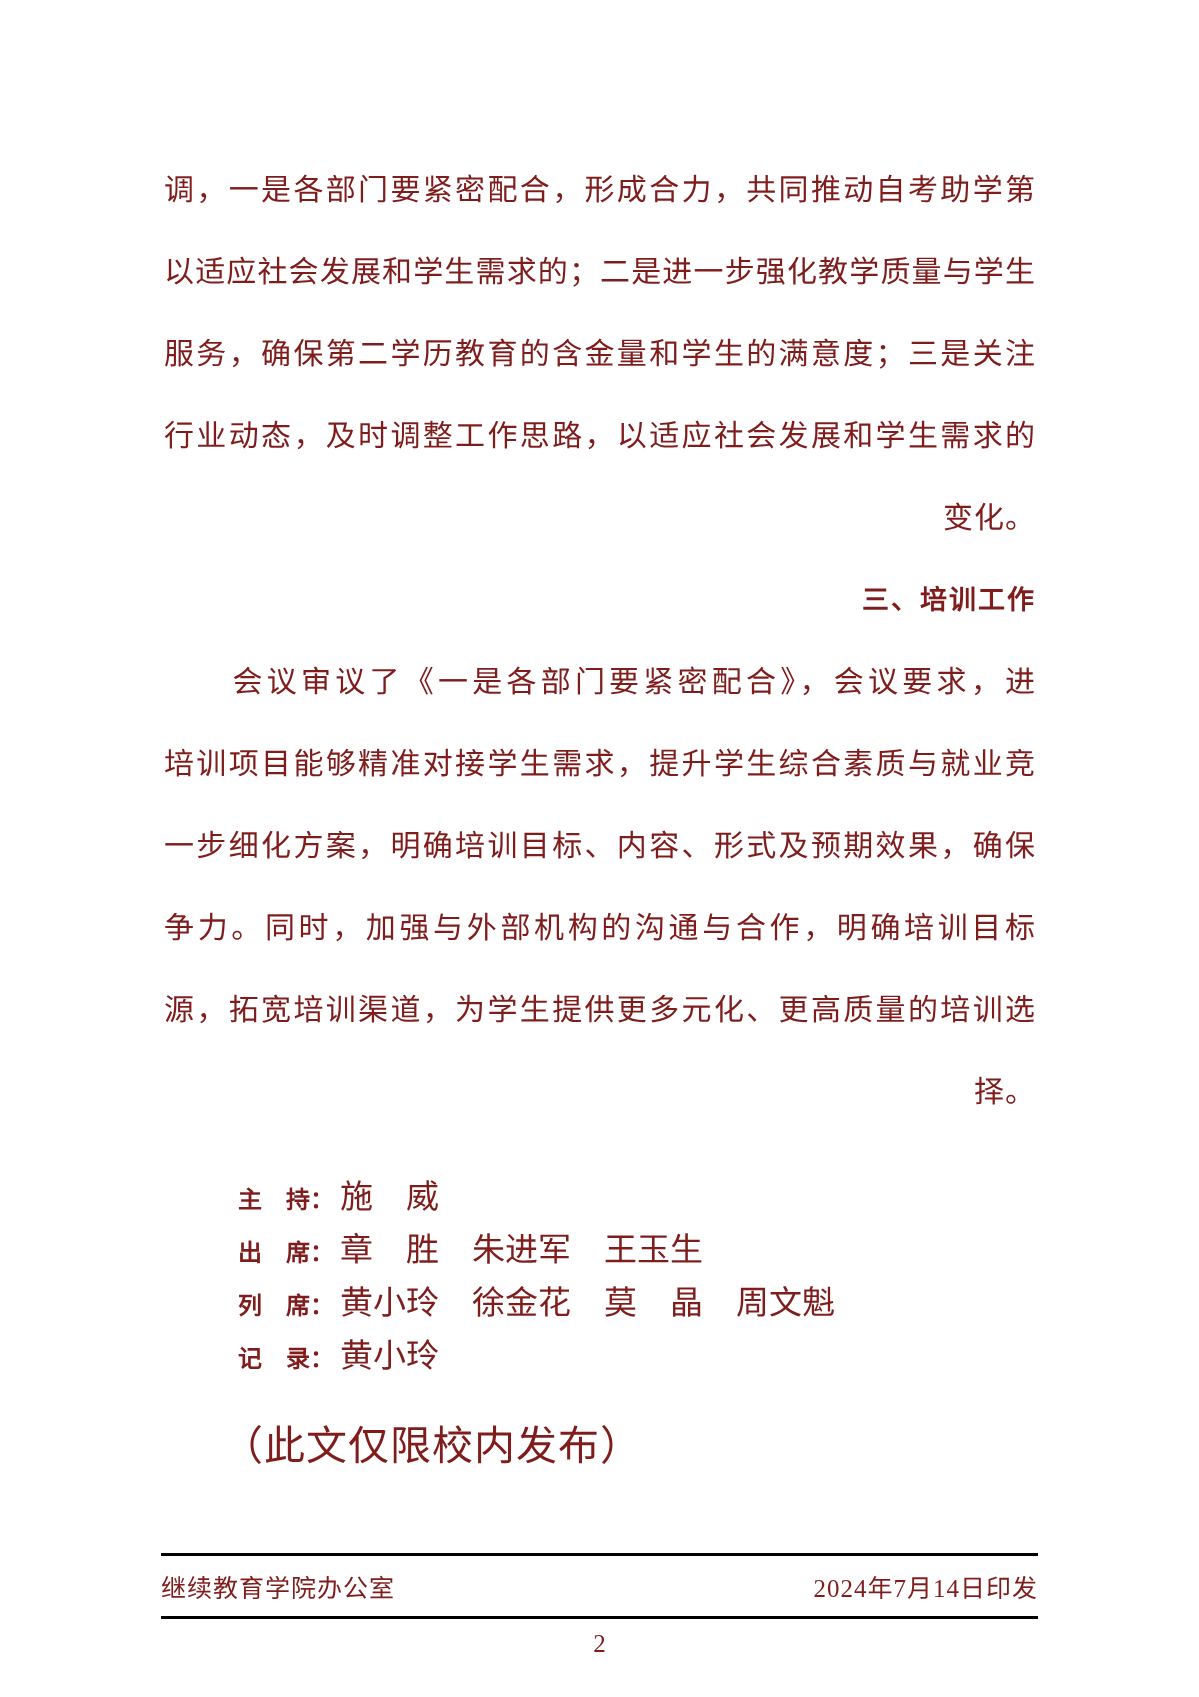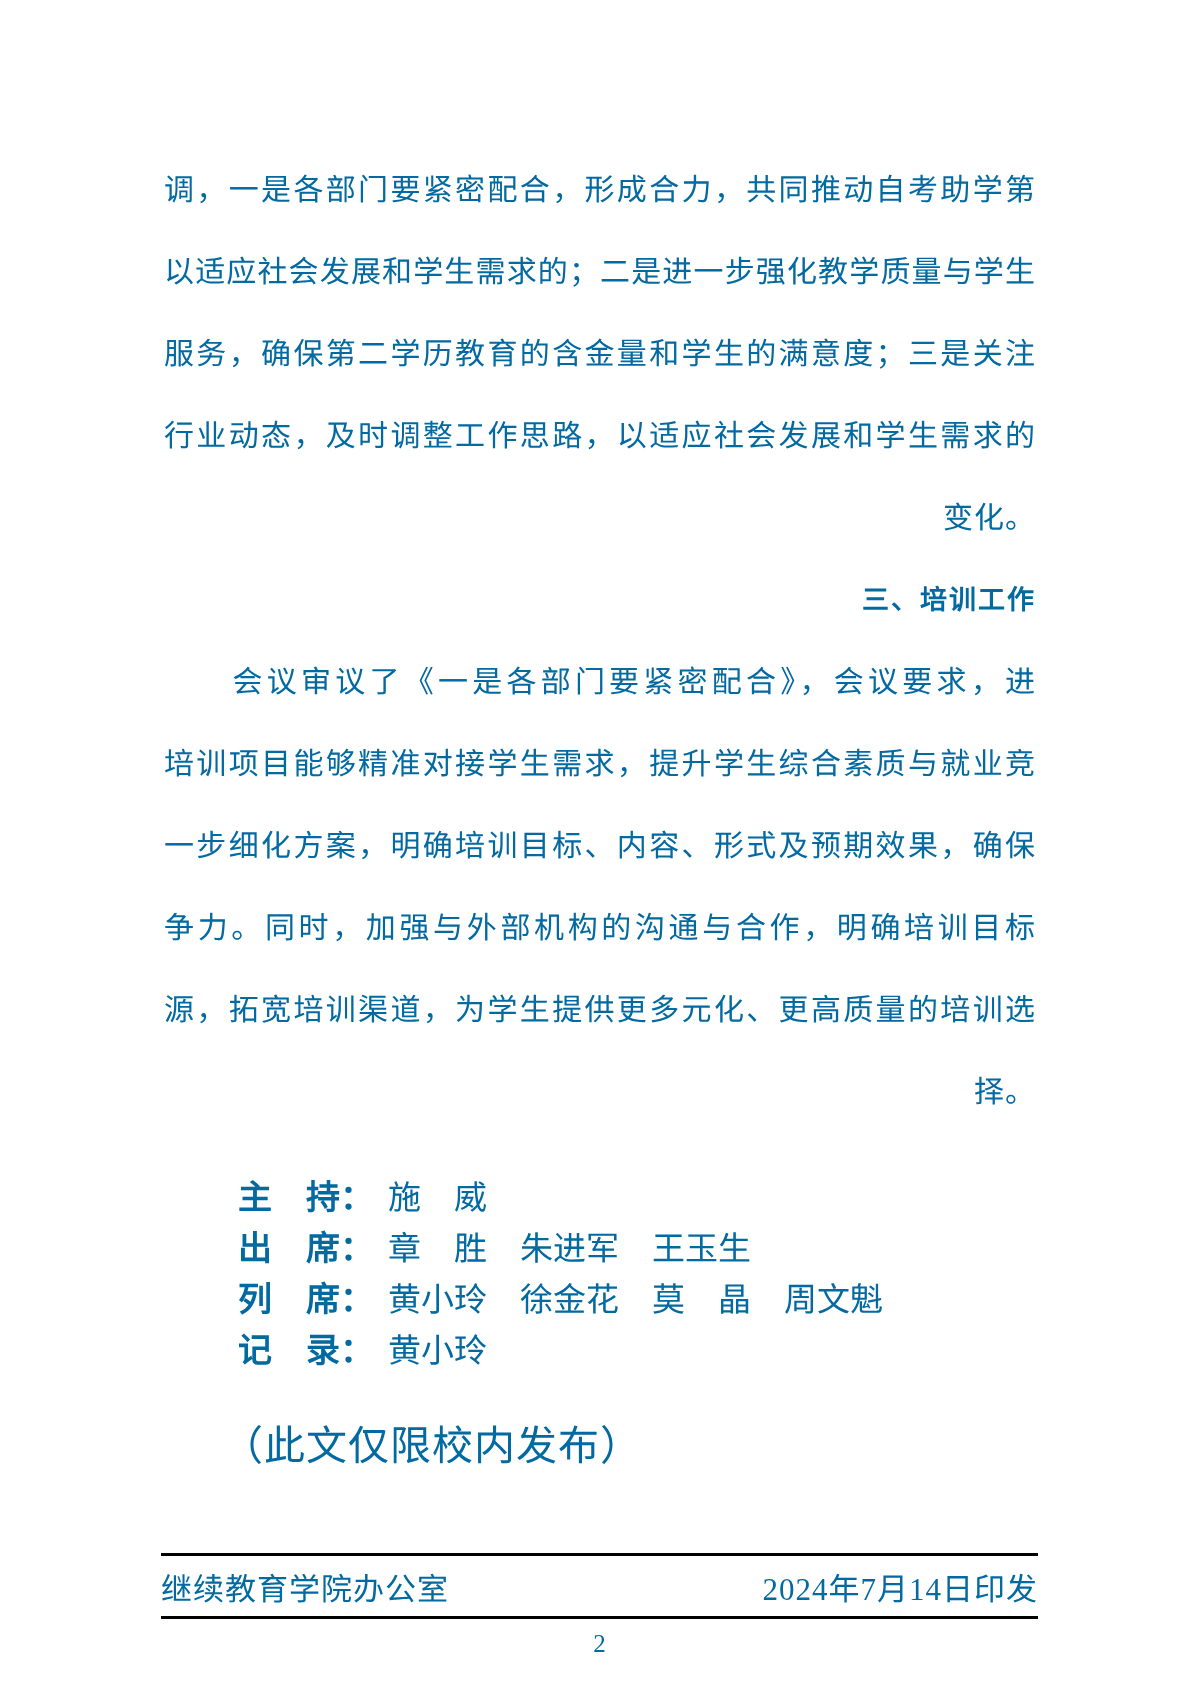--- a/index.html
+++ b/index.html
@@ -8,21 +8,21 @@
     background: #e8e8e8;
   }
   .page {
     position: relative;
     width: 1199px;
     height: 1697px;
     margin: 0 auto;
     background: #ffffff;
     overflow: hidden;
     font-family: "Liberation Serif", "DejaVu Serif", serif;
-    color: #0369a1;
+    color: #7f1d1d;
     text-decoration: underline;
   }
   
   .body-block {
     position: absolute;
     left: 164px;
     top: 149px;
     width: 872px;
     font-size: 30px;
     line-height: 82px;
@@ -54,24 +54,24 @@
   }
   .att-row {
     line-height: 50px;
     font-size: 33px;
     padding-left: 74px;
     white-space: nowrap;
   }
   .att-label {
     font-family: "Liberation Sans", "DejaVu Sans", sans-serif;
     font-weight: bold;
-    font-size: 34px;
+    font-size: 24px;
   }
   .att-names {
-    margin-left: 14px;
+    margin-left: 6px;
   }
   
   .note {
     position: absolute;
     left: 164px;
     top: 1421px;
     width: 872px;
     line-height: 50px;
     font-size: 41px;
     padding-left: 58px;
@@ -89,21 +89,21 @@
   .footer-rule.bottom { top: 1616px; }
   .footer-row {
     position: absolute;
     left: 161px;
     top: 1556px;
     width: 877px;
     height: 60px;
     display: flex;
     justify-content: space-between;
     align-items: center;
-    font-size: 31px;
+    font-size: 25px;
     letter-spacing: 1px;
   }
   .page-number {
     position: absolute;
     left: 0;
     top: 1630px;
     width: 100%;
     text-align: center;
     font-size: 25px;
   }

